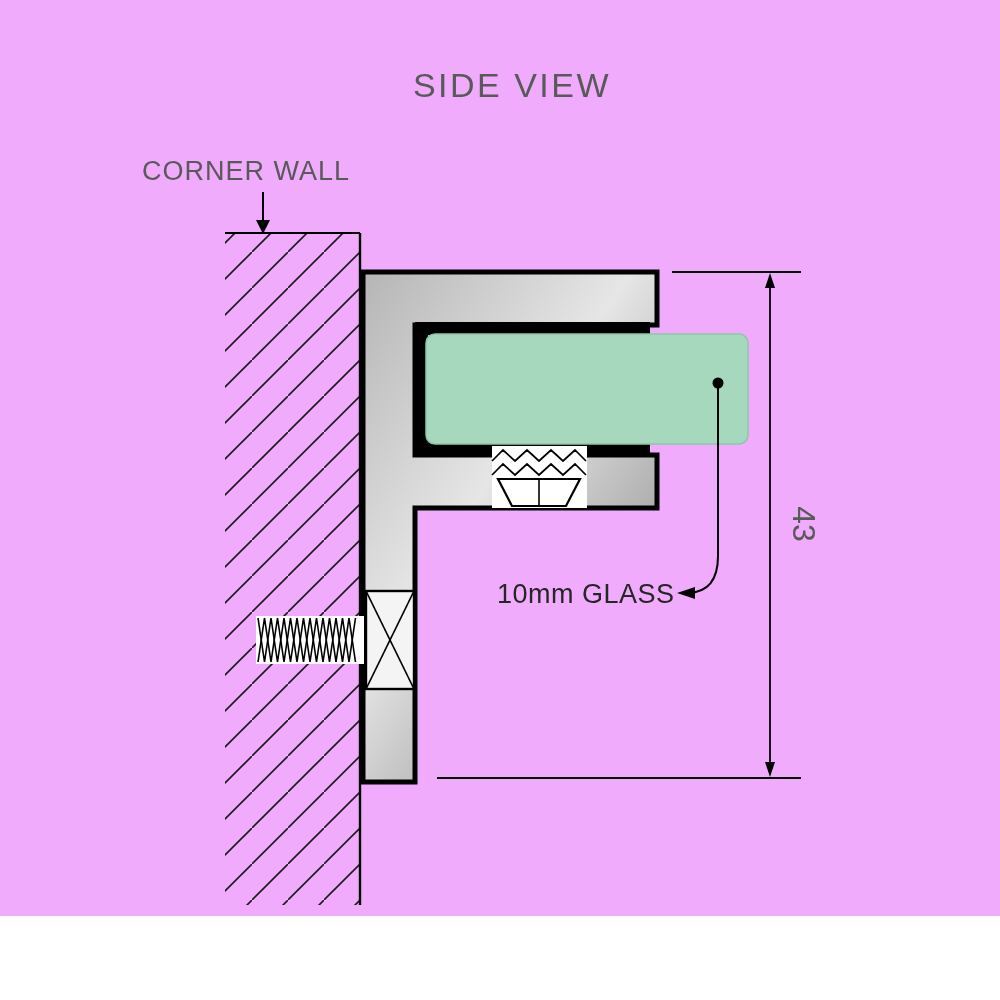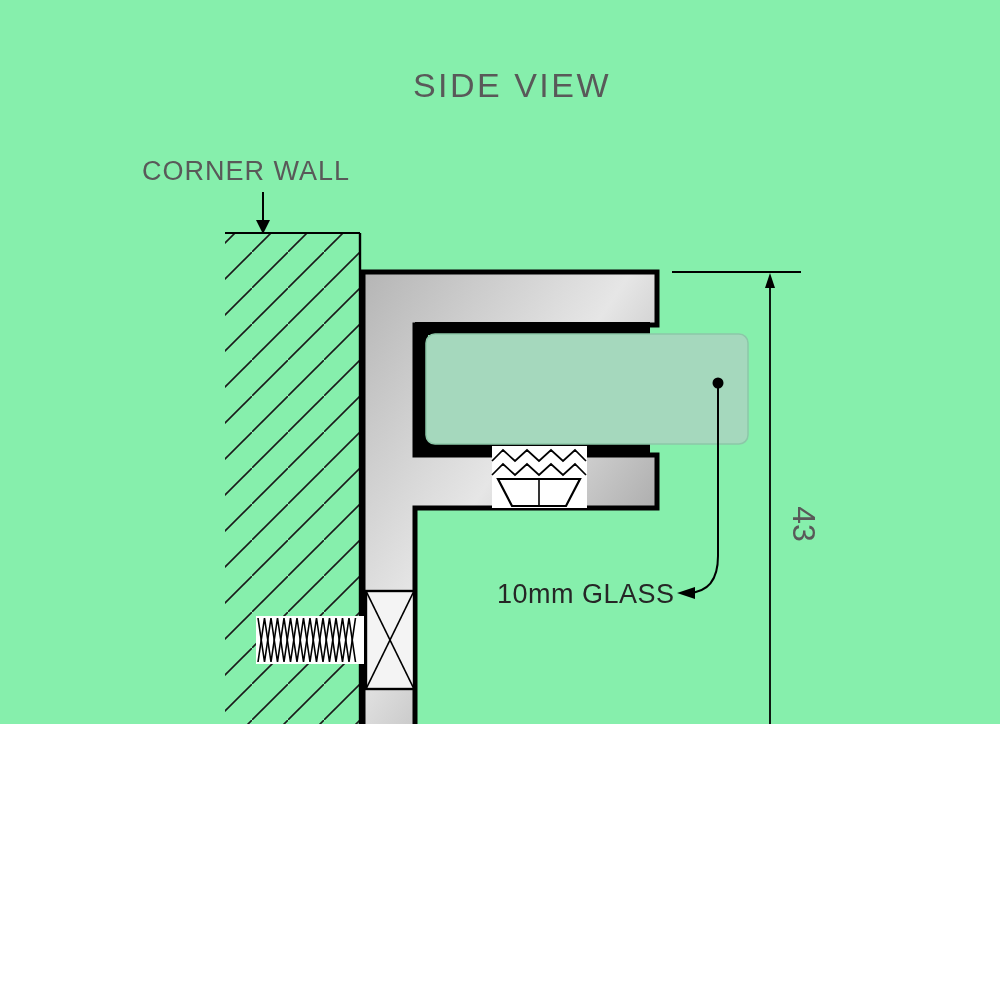--- a/index.html
+++ b/index.html
@@ -1,16 +1,16 @@
 <!DOCTYPE html>
 <html><head>
 <meta charset="utf-8">
 <style>
   html,body{margin:0;padding:0;background:#ffffff;}
-  .stage{position:relative;width:1000px;height:724px;background:#86efac;overflow:hidden;
+  .stage{position:relative;width:1000px;height:916px;background:#f0abfc;overflow:hidden;
          font-family:"Liberation Sans",sans-serif;}
   svg text{font-family:"Liberation Sans",sans-serif;}
 </style>
 </head>
 <body>
 
 <div class="stage">
 <svg width="1000" height="1000" viewBox="0 0 1000 1000">
   <defs>
     <linearGradient id="metalGrad" x1="0" y1="0" x2="0.85" y2="1">

